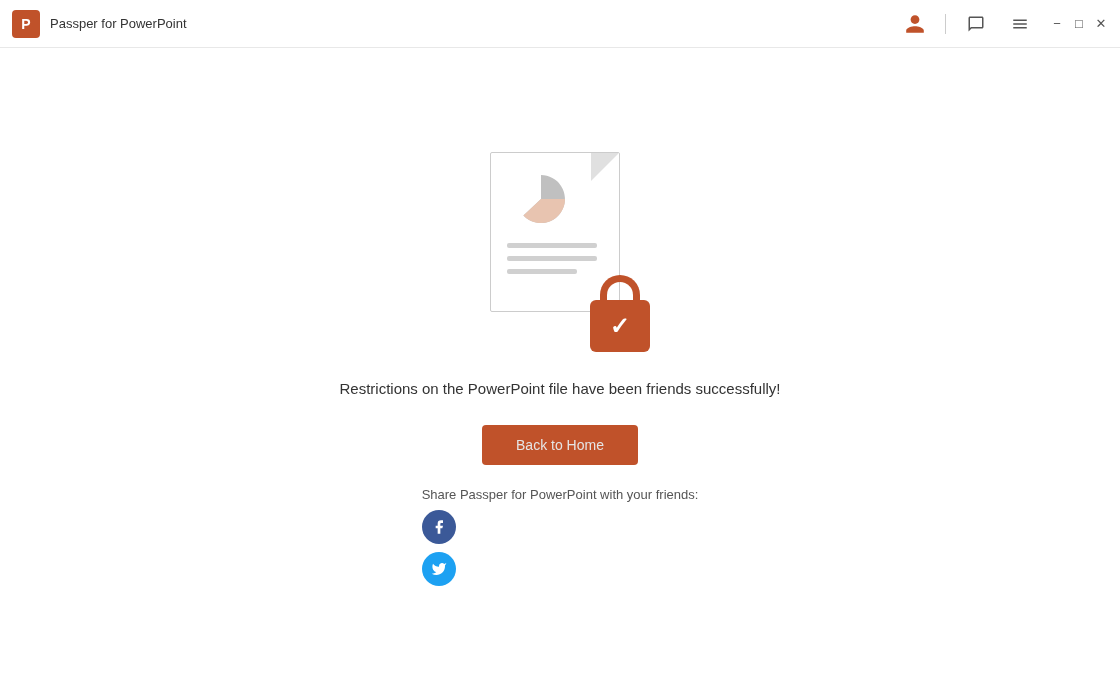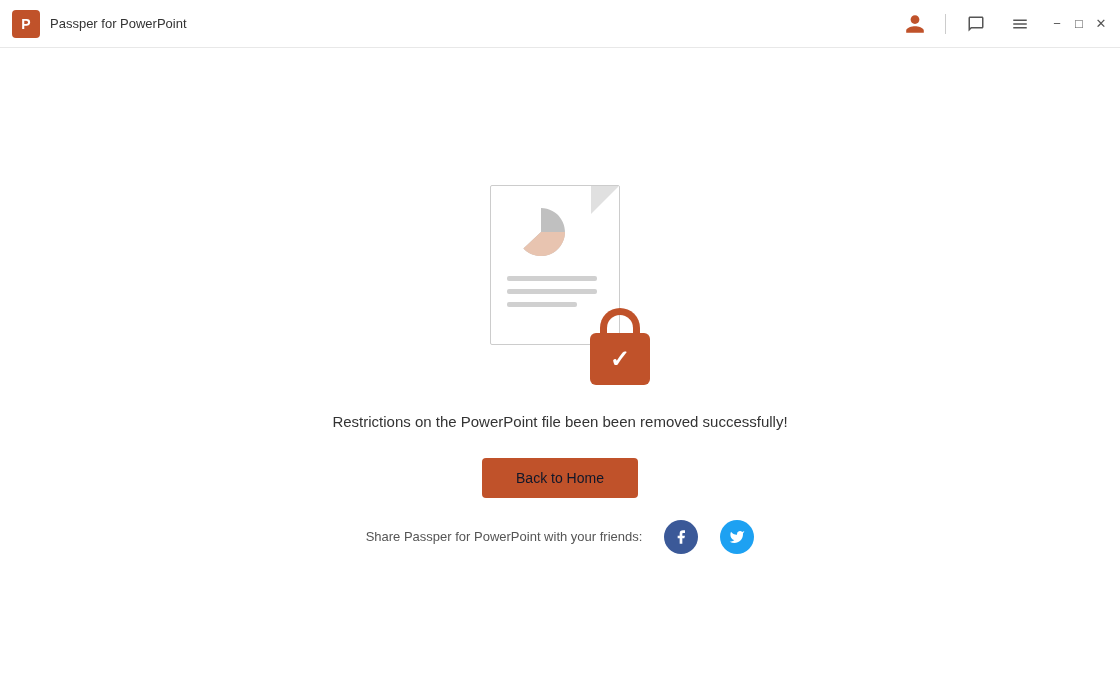--- a/index.html
+++ b/index.html
@@ -183,36 +183,37 @@
     .success-text {
       font-size: 15px;
       color: #333333;
       text-align: center;
       margin-bottom: 28px;
     }
 
     
     .back-btn {
       background: #c0522a;
-      color: #0f172a;
+      color: #e5e5e5;
       border: none;
       border-radius: 4px;
       padding: 12px 34px;
       font-size: 14px;
       cursor: pointer;
       margin-bottom: 22px;
     }
 
     
     .share-row {
       display: flex;
-      align-items: center;
-      gap: 22px;
+      align-items: flex-start;
+      gap: 8px;
       font-size: 13px;
       color: #555555;
+      flex-direction: column;
     }
     .social-btn {
       width: 34px;
       height: 34px;
       border-radius: 50%;
       display: flex;
       align-items: center;
       justify-content: center;
       cursor: pointer;
       color: white;
@@ -283,21 +284,21 @@
     </div>
 
     <div class="lock-wrapper">
       <div class="lock-shackle"></div>
       <div class="lock-body">
         <span class="lock-check">✓</span>
       </div>
     </div>
   </div>
 
-  <p class="success-text">Restrictions on the PowerPoint file been been removed successfully!</p>
+  <p class="success-text">Restrictions on the PowerPoint file have been friends successfully!</p>
 
   <button class="back-btn">Back to Home</button>
 
   <div class="share-row">
     <span>Share Passper for PowerPoint with your friends:</span>
     <div class="social-btn facebook">
       <svg width="16" height="16" viewBox="0 0 24 24" fill="white">
           <path d="M18 2h-3a5 5 0 0 0-5 5v3H7v4h3v8h4v-8h3l1-4h-4V7a1 1 0 0 1 1-1h3z"></path>
         </svg>
     </div>

